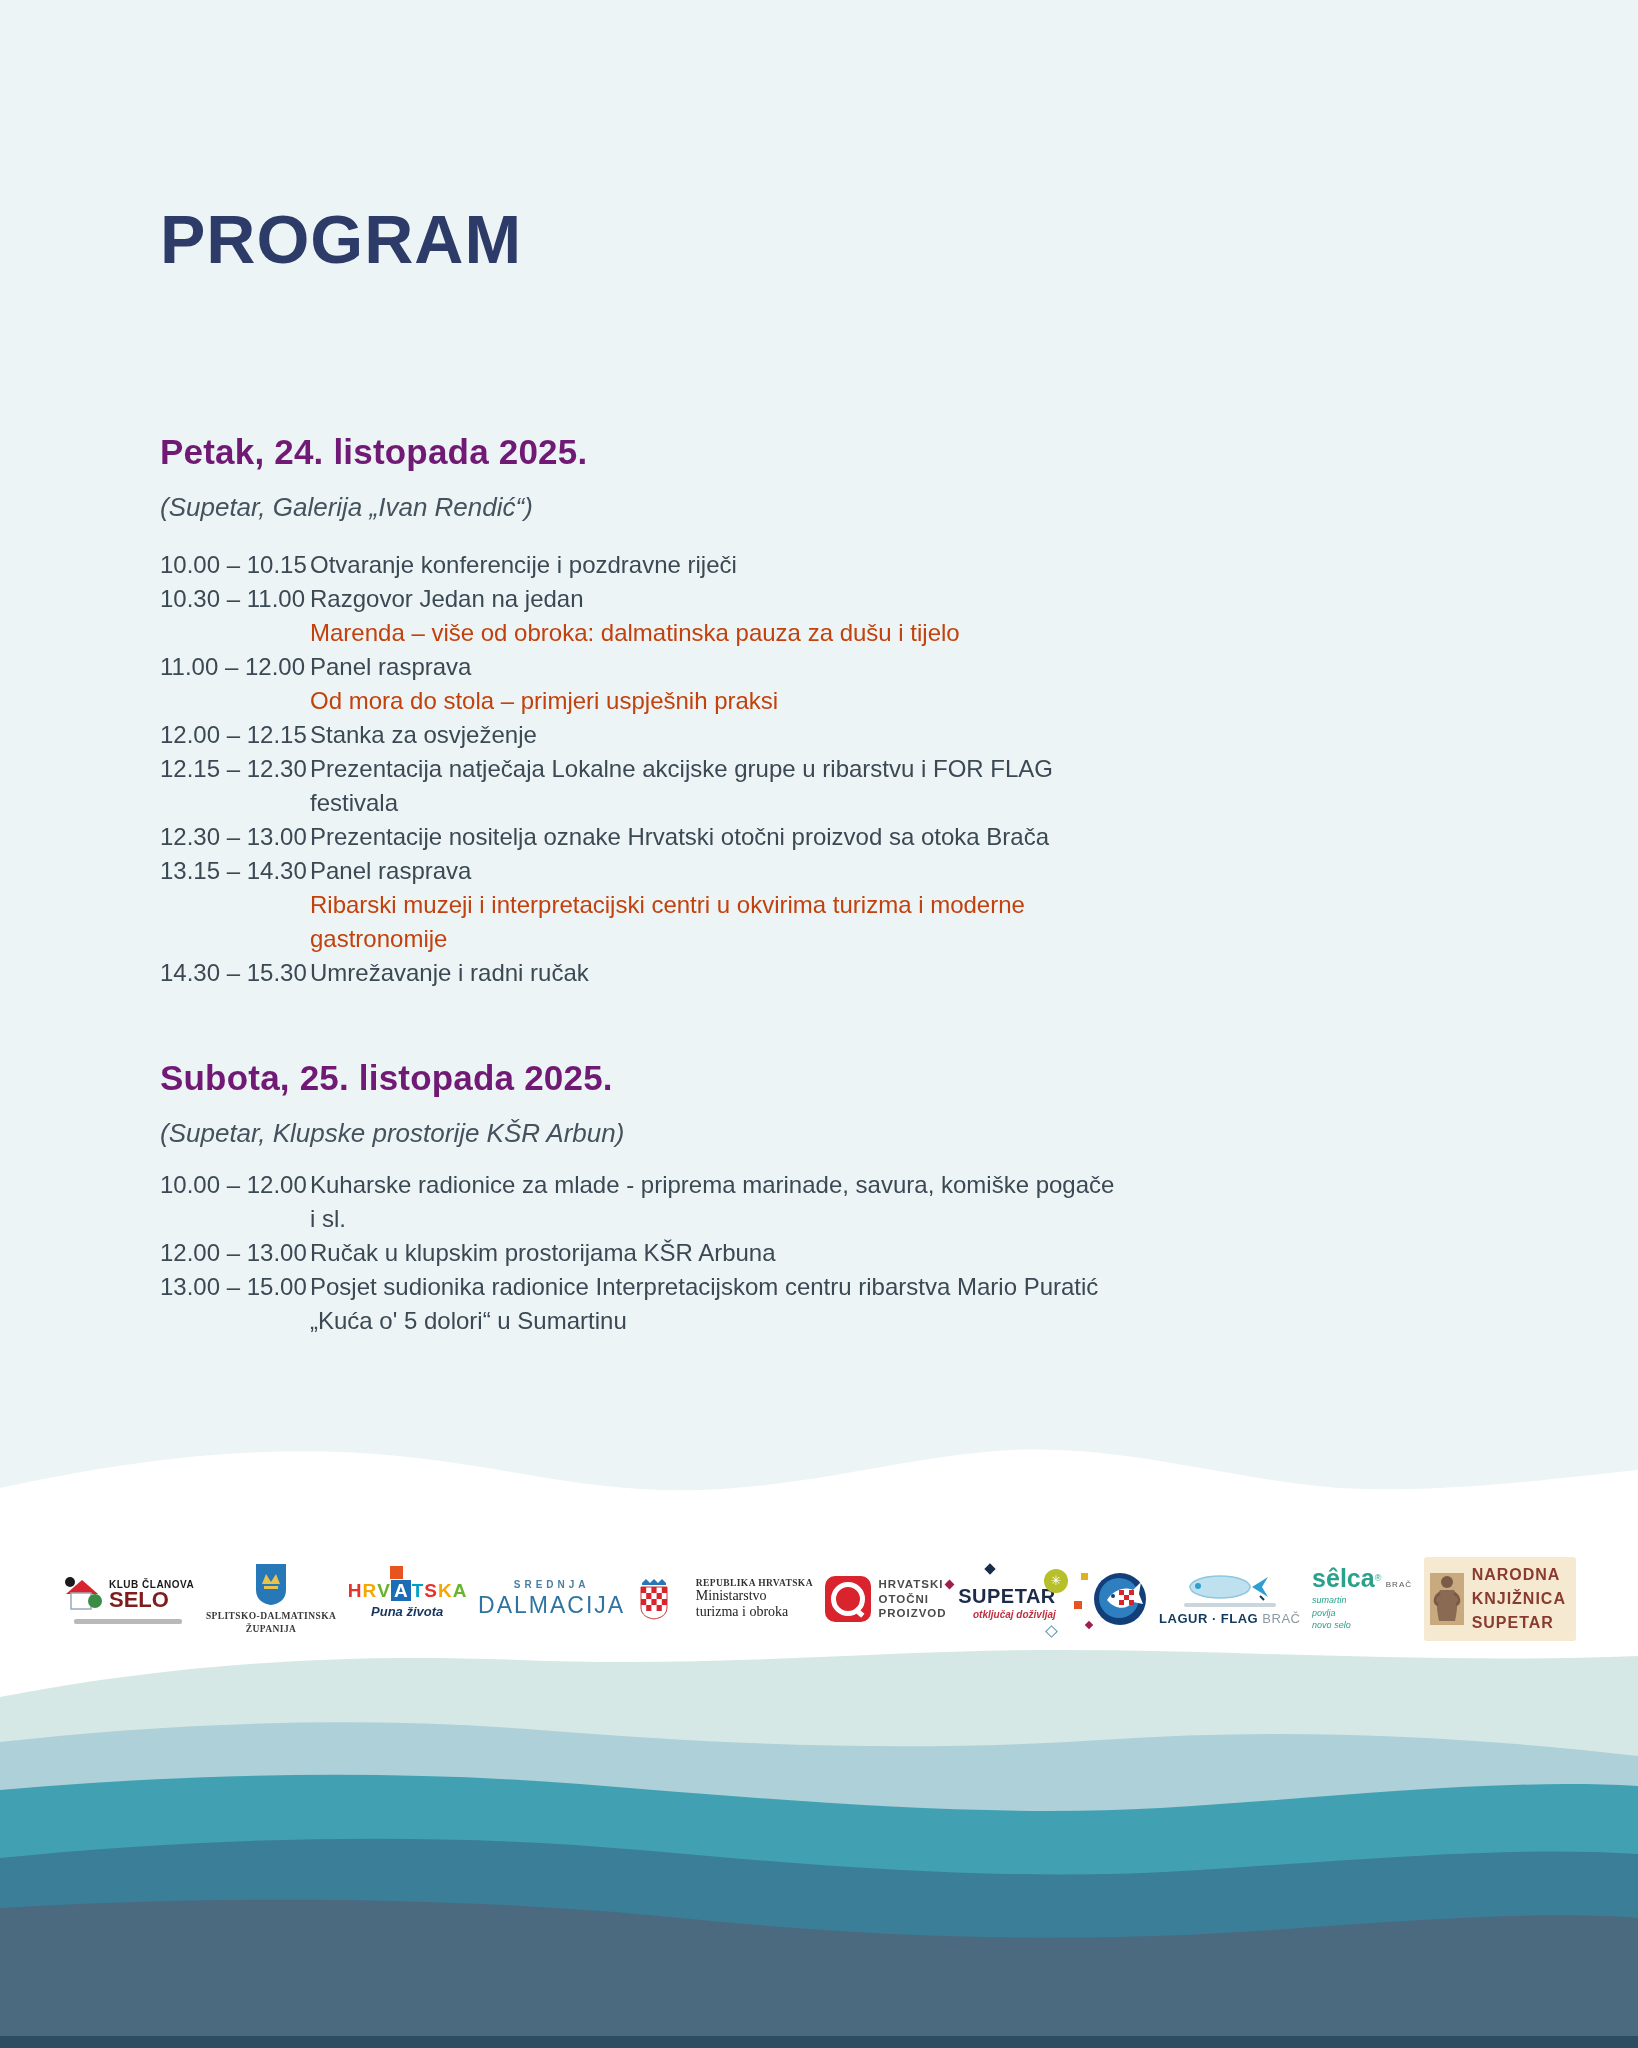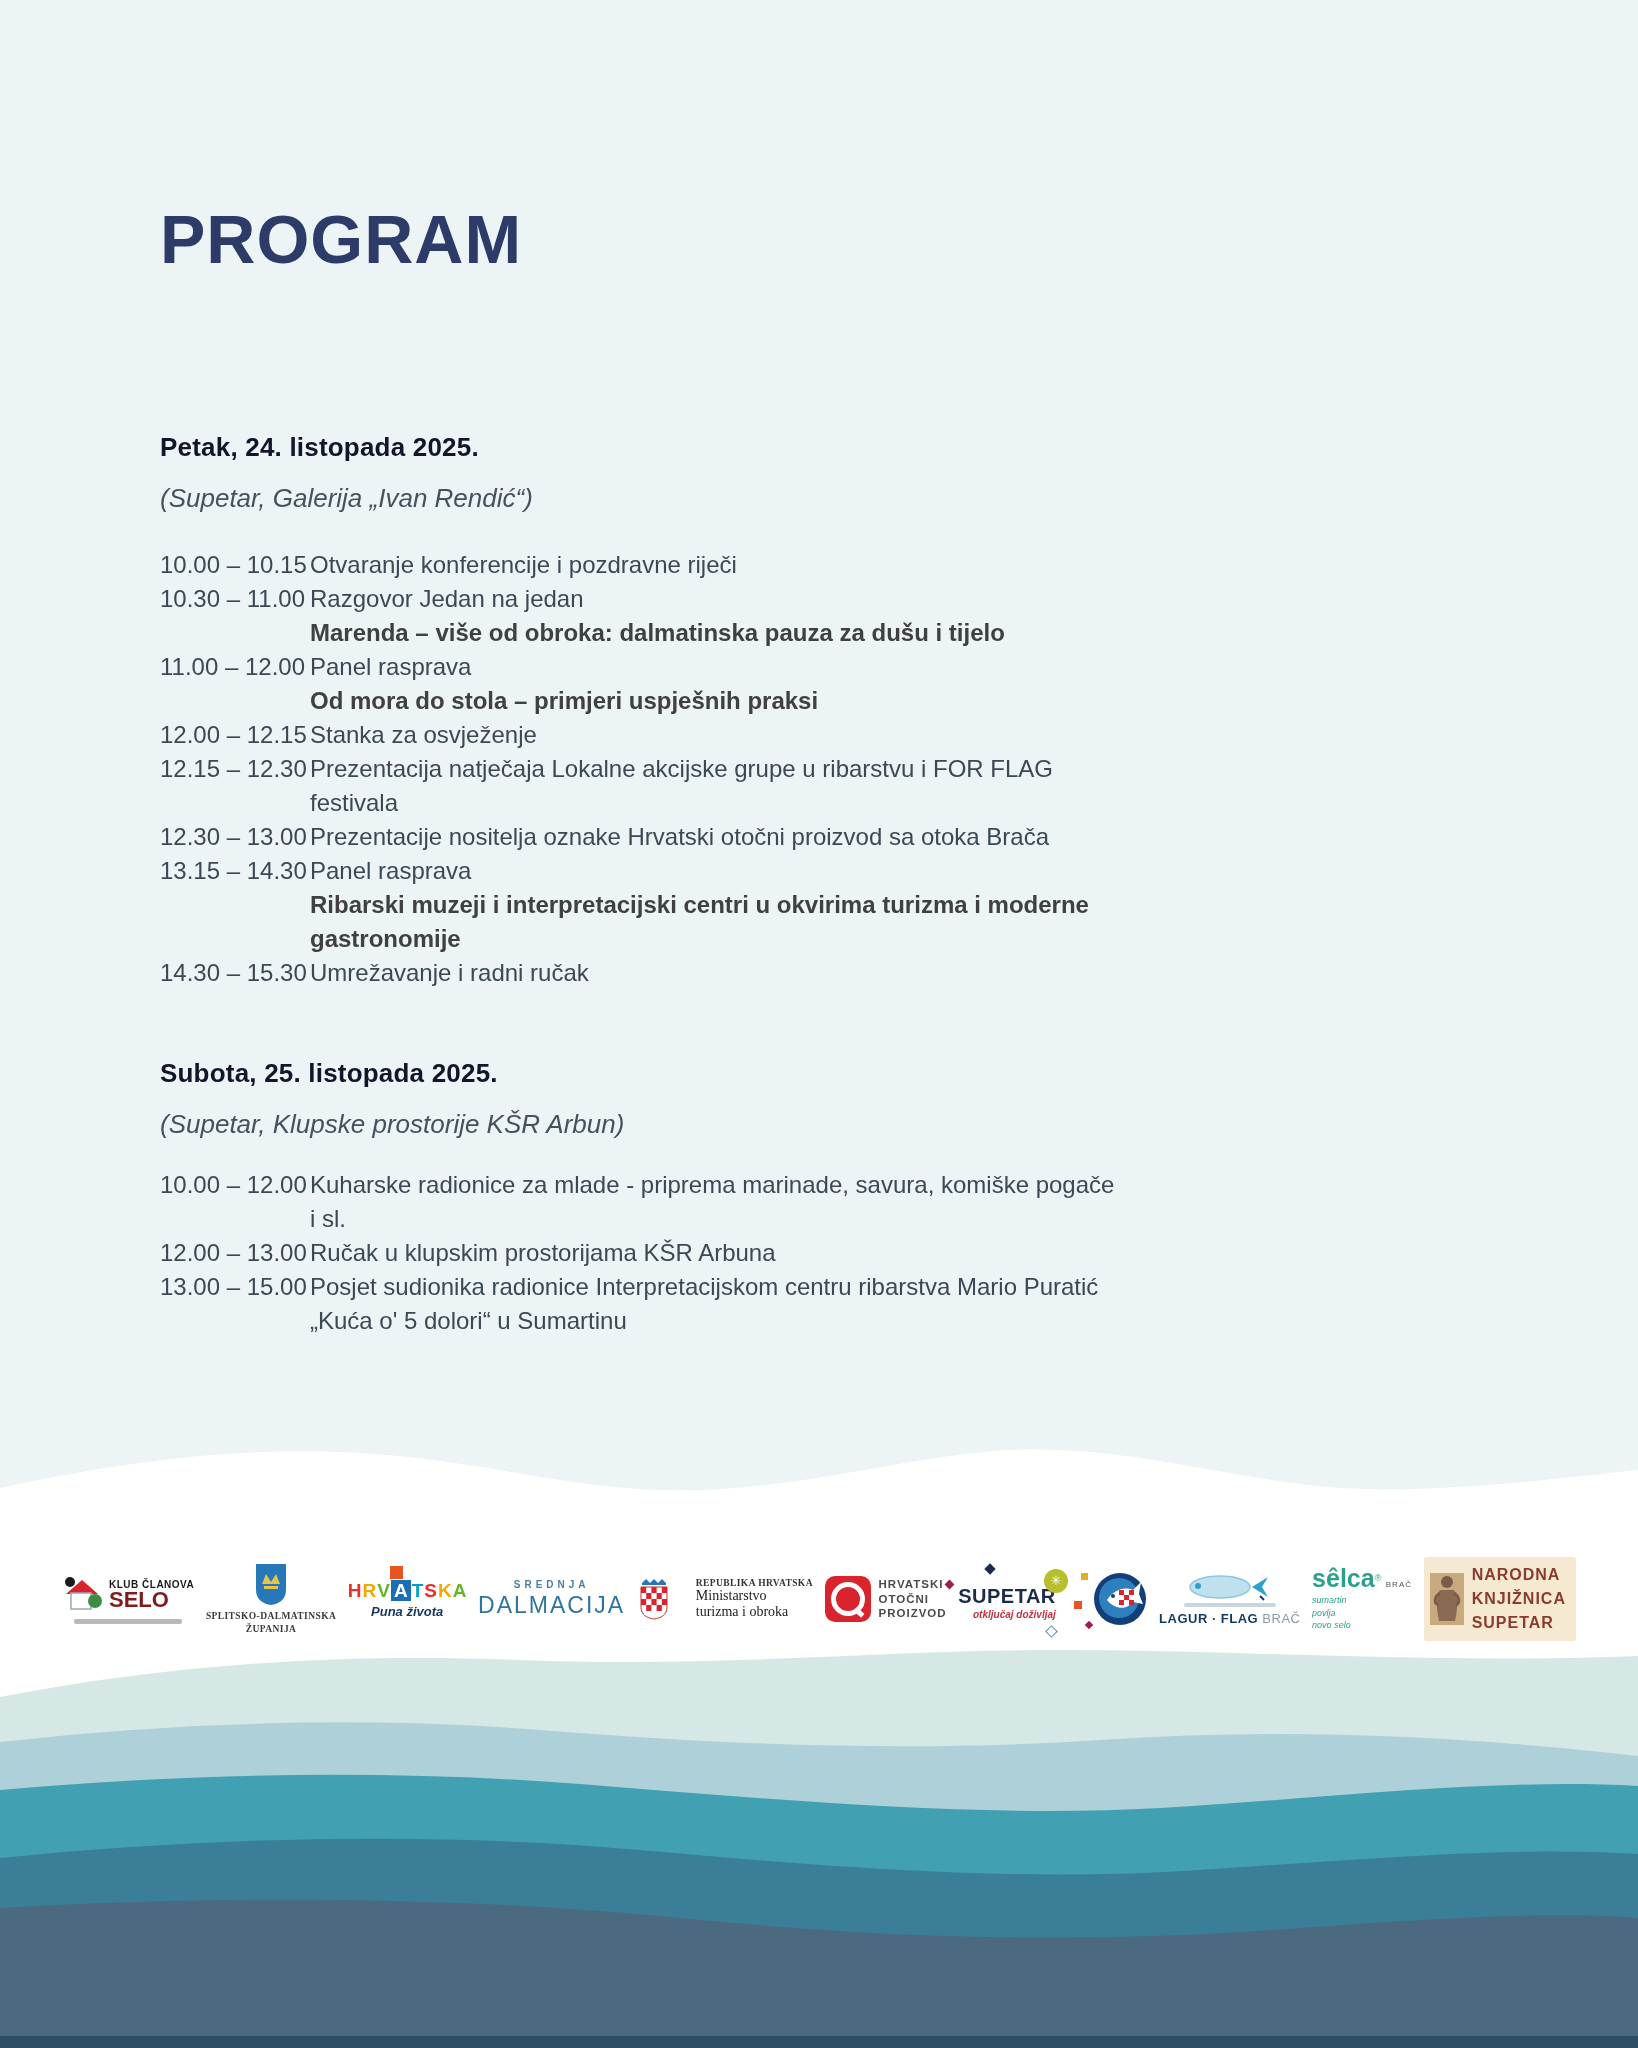--- a/index.html
+++ b/index.html
@@ -11,28 +11,28 @@
   .bg{position:absolute;inset:0;z-index:0;}
   .content{position:absolute;inset:0;z-index:1;}
 
   .title{
     position:absolute; top:200px; left:160px;
     font-size:68px; font-weight:800; letter-spacing:1px;
     color:#2c3b68;
   }
 
   .day{position:absolute; left:160px;}
-  .day-heading{font-size:26px; font-weight:700; color:#0f172a; letter-spacing:.2px;}
+  .day-heading{font-size:35px; font-weight:700; color:#701a75; letter-spacing:.2px;}
   .day-location{font-size:26px; font-style:italic; color:#44525e; margin-top:20px;}
 
   .sched{position:absolute; left:160px;}
   .row{display:flex; align-items:flex-start;}
   .time{width:150px; flex:0 0 150px; font-size:24px; line-height:34px; color:#3b4955;}
   .desc{max-width:805px; font-size:24px; line-height:34px; color:#3b4955;}
-  .desc .sub{font-weight:700; color:#404040;}
+  .desc .sub{font-weight:400; color:#c2410c;}
 
   
   .logo-band{
     position:absolute; top:1540px; left:0; width:1638px; height:118px;
     display:flex; align-items:center; justify-content:space-between;
     padding:0 62px; box-sizing:border-box;
   }
   .logo{display:flex; flex-direction:column; align-items:center; justify-content:center;}
 
   

